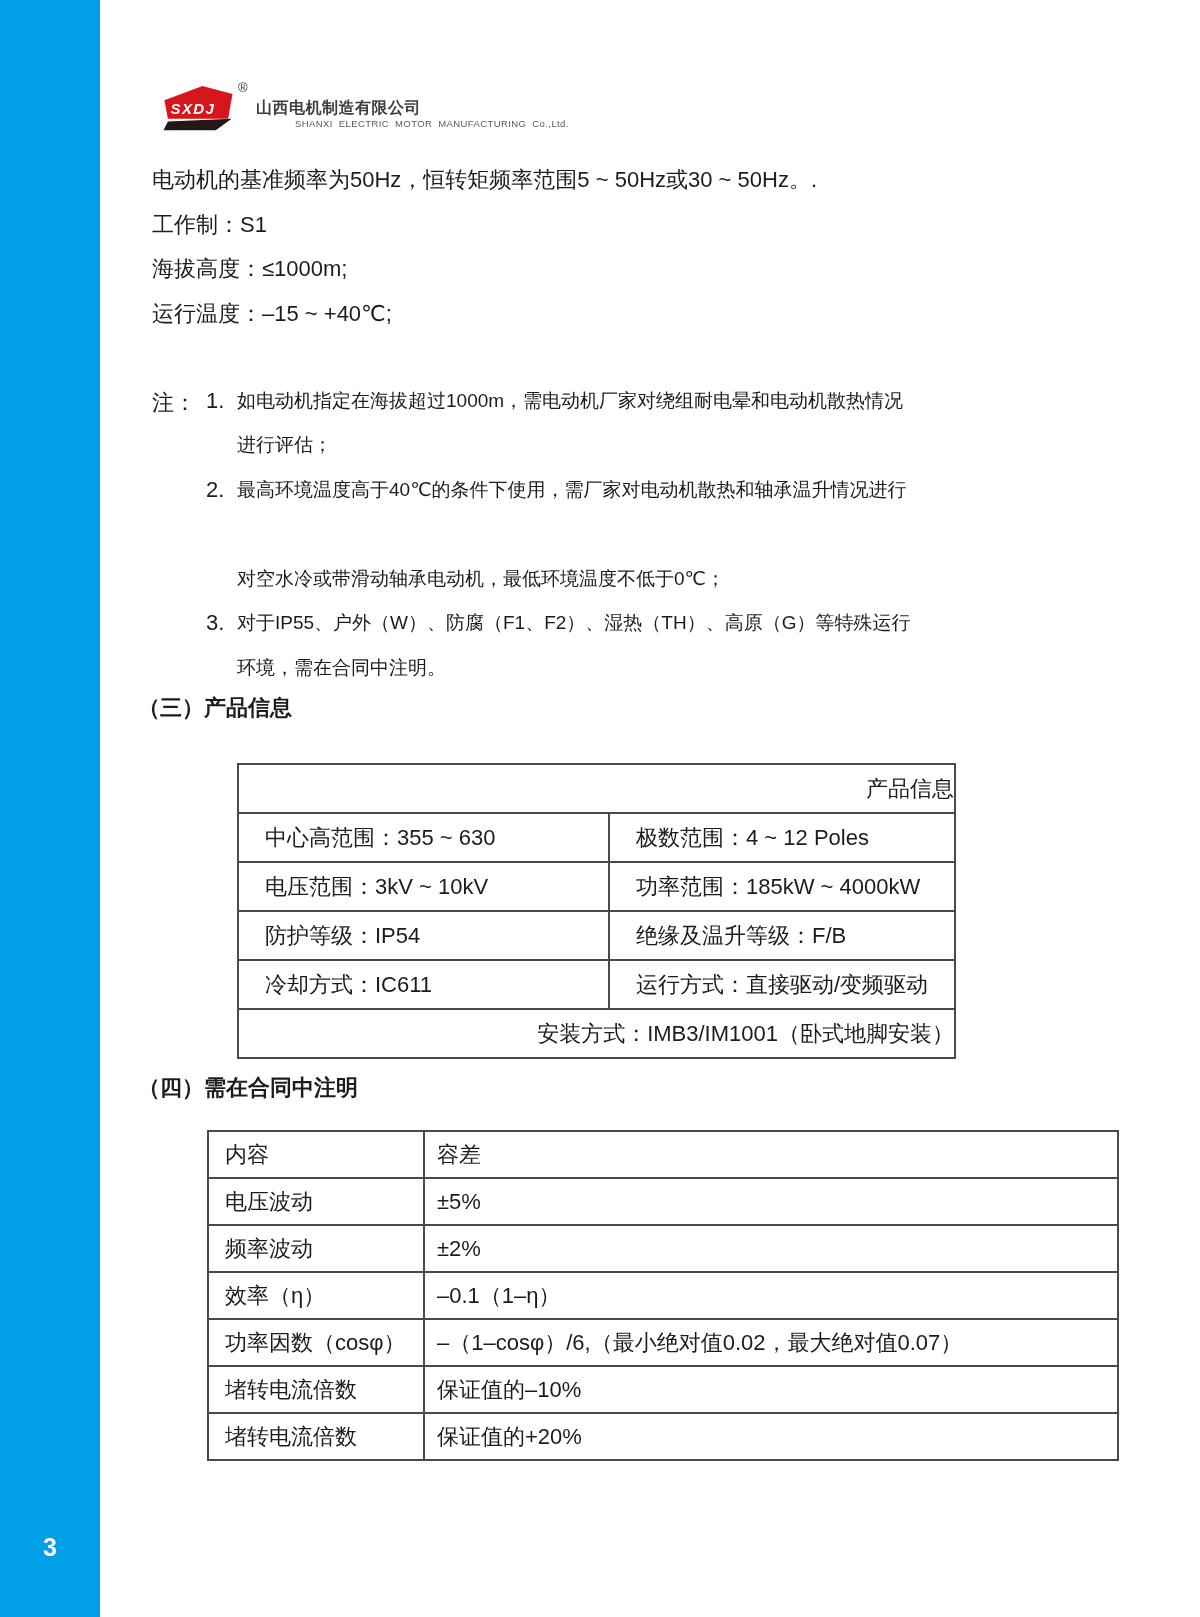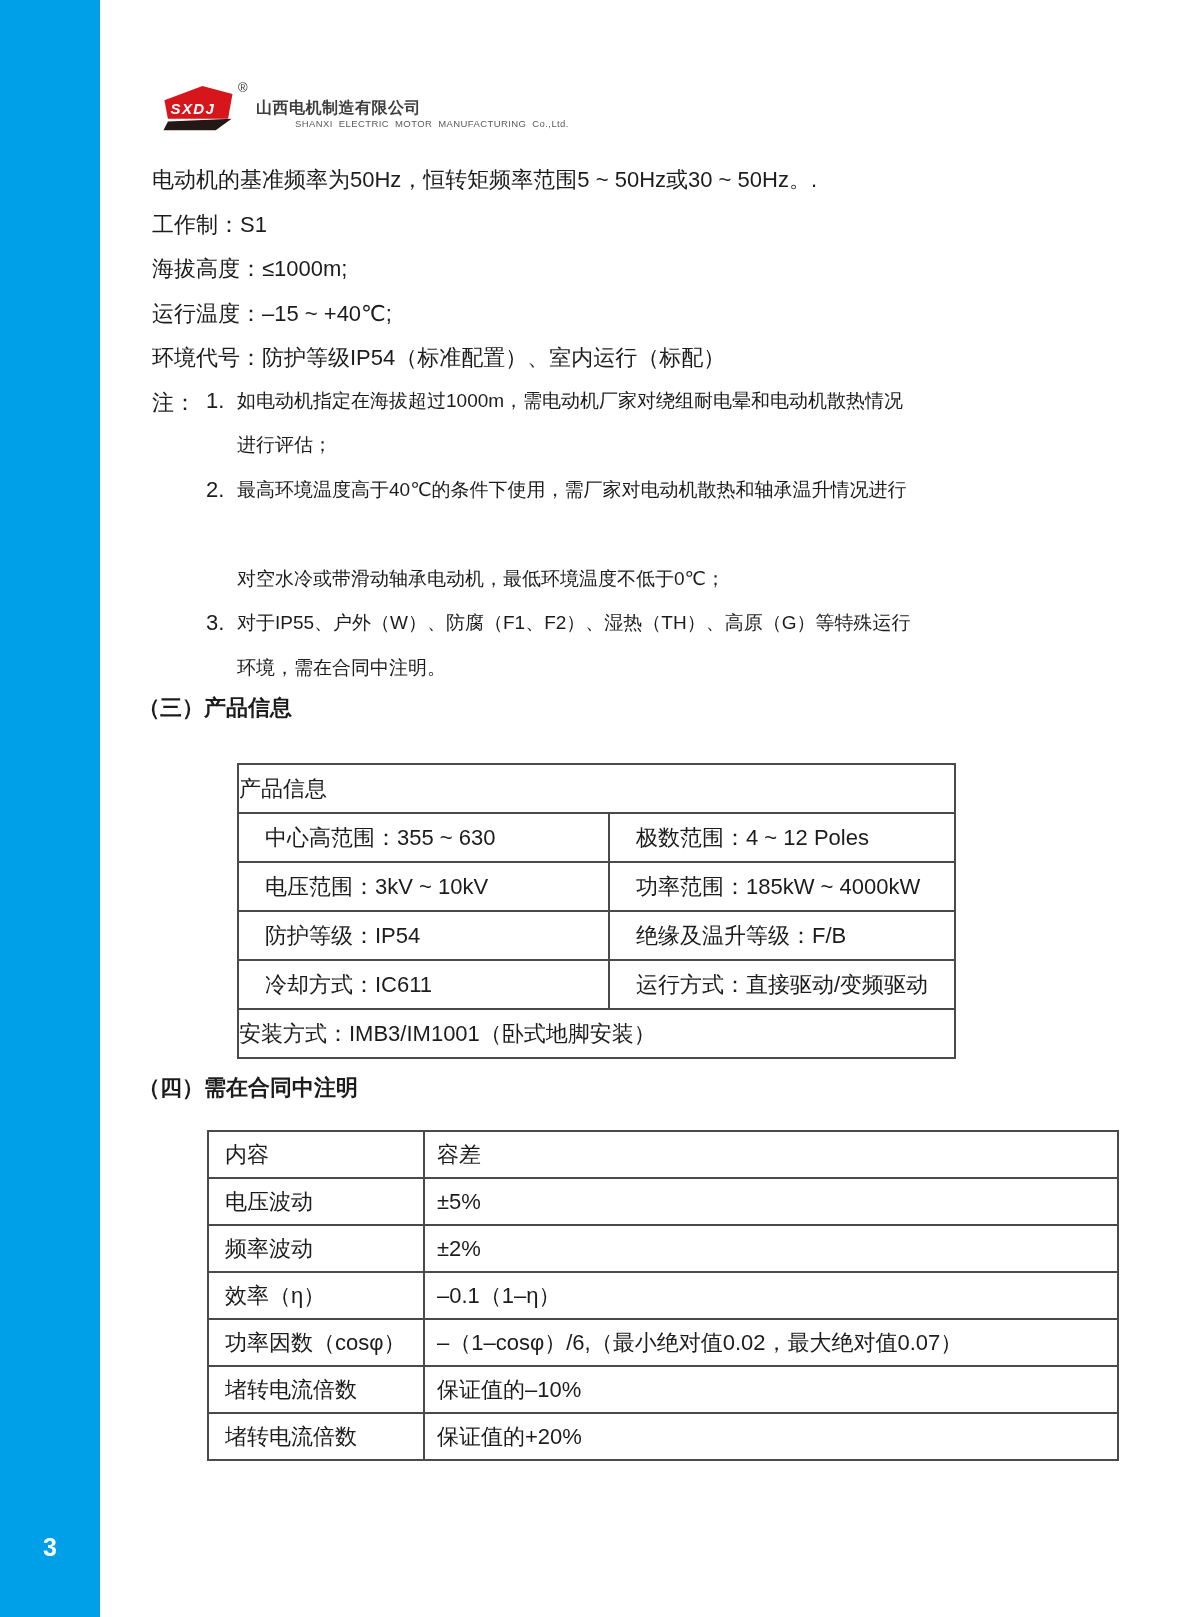--- a/index.html
+++ b/index.html
@@ -24,21 +24,21 @@
   .bline{position:absolute;left:152px;font-size:22px;white-space:nowrap;}
   .nlabel{position:absolute;left:152px;font-size:22px;white-space:nowrap;}
   .nnum{position:absolute;left:206px;font-size:22px;white-space:nowrap;}
   .ntext{position:absolute;left:237px;font-size:19px;white-space:nowrap;}
   .heading{position:absolute;left:138px;font-size:22px;font-weight:bold;white-space:nowrap;}
   
   table{border-collapse:collapse;table-layout:fixed;position:absolute;}
   td{border:2px solid #4a4a4a;font-size:22px;vertical-align:middle;overflow:hidden;white-space:nowrap;}
   .t1{left:237px;top:763px;width:719px;}
   .t1 td{height:47px;padding:0 0 0 26px;}
-  .t1 td.center{text-align:left;padding:0;}
+  .t1 td.center{text-align:right;padding:0;}
   .t2{left:207px;top:1130px;width:912px;}
   .t2 td{height:45px;}
   .t2 td.c1{padding:0 0 0 16px;}
   .t2 td.c2{padding:0 0 0 12px;}
 </style>
 </head>
 <body>
 
 <div id="page">
 
@@ -53,21 +53,20 @@
     </svg>
     <div class="logo-reg">®</div>
     <div class="logo-cn">山西电机制造有限公司</div>
     <div class="logo-en">SHANXI ELECTRIC MOTOR MANUFACTURING Co.,Ltd.</div>
   </div>
 
   <div class="bline" style="top:165px">电动机的基准频率为50Hz，恒转矩频率范围5 ~ 50Hz或30 ~ 50Hz。.</div>
   <div class="bline" style="top:210px">工作制：S1</div>
   <div class="bline" style="top:254px">海拔高度：≤1000m;</div>
   <div class="bline" style="top:299px">运行温度：–15 ~ +40℃;</div>
-  <div class="bline" style="top:343px">环境代号：防护等级IP54（标准配置）、室内运行（标配）</div>
 
   <div class="nlabel" style="top:388px">注：</div>
   <div class="nnum" style="top:388px">1.</div>
   <div class="ntext" style="top:388px">如电动机指定在海拔超过1000m，需电动机厂家对绕组耐电晕和电动机散热情况</div>
   <div class="ntext" style="top:432px">进行评估；</div>
 
   <div class="nnum" style="top:477px">2.</div>
   <div class="ntext" style="top:477px">最高环境温度高于40℃的条件下使用，需厂家对电动机散热和轴承温升情况进行</div>
   <div class="ntext" style="top:566px">对空水冷或带滑动轴承电动机，最低环境温度不低于0℃；</div>
 

